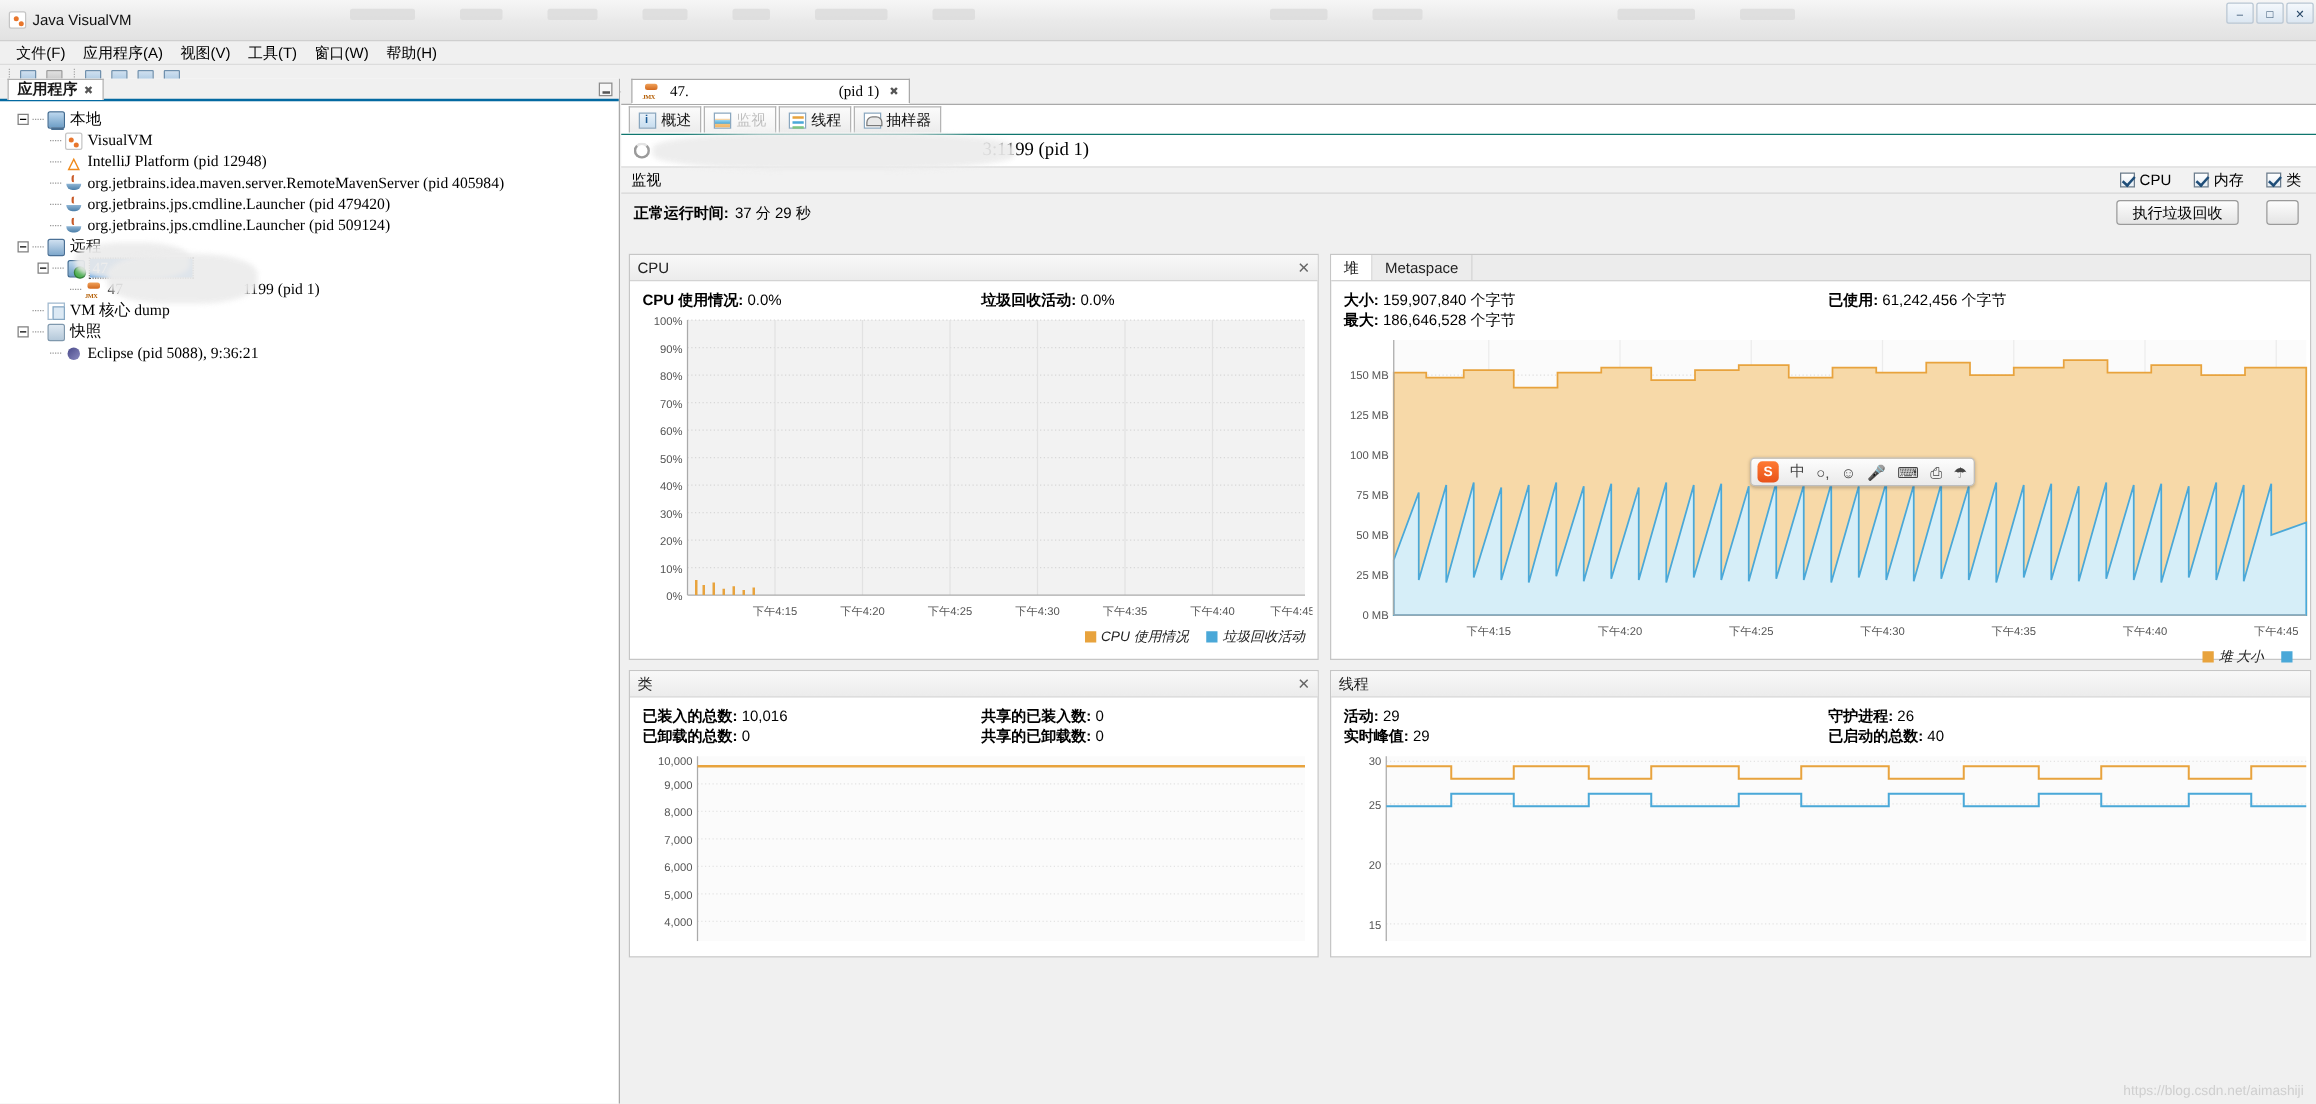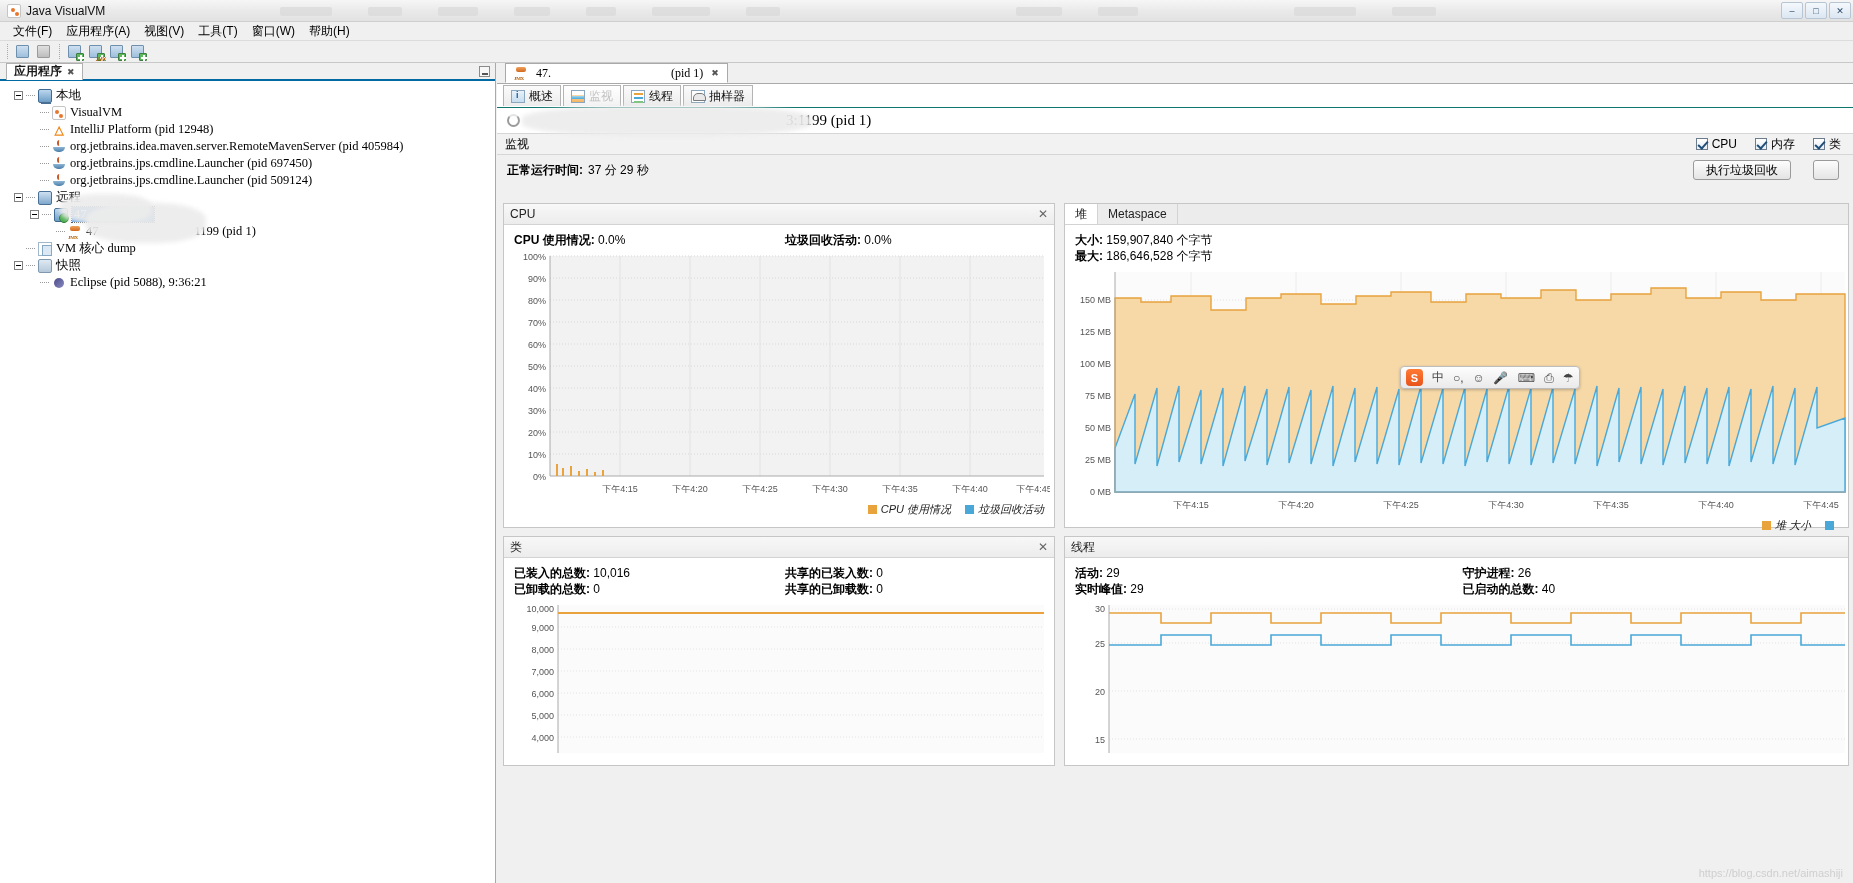--- a/index.html
+++ b/index.html
@@ -7,21 +7,21 @@
   body {
     width:1853px; height:883px;
     font-family:"Liberation Sans", sans-serif;
     font-size:12px;
     background:#f0f0f0;
     overflow:hidden;
     position:relative;
   }
   
   #titlebar {
-    height:22px;
+    height:33px;
     background:linear-gradient(to bottom,#f6f6f6 0%,#eaeaea 50%,#e2e2e2 100%);
     border-bottom:1px solid #cfcfcf;
     display:flex; align-items:center; padding:0 4px;
     position:relative;
   }
   #titlebar .tb-icon {
     width:14px;height:14px;margin-right:5px;margin-left:3px;
     background:#fff;border:1px solid #c5c5c5;border-radius:2px;
     position:relative;flex:0 0 auto;
   }
@@ -343,21 +343,21 @@
     <div class="trow">
       <span class="ind" style="width:32px"></span>
       <span class="dots"></span>
       <span class="ico java"></span>
       <span>org.jetbrains.idea.maven.server.RemoteMavenServer (pid 405984)</span>
     </div>
     <div class="trow">
       <span class="ind" style="width:32px"></span>
       <span class="dots"></span>
       <span class="ico java"></span>
-      <span>org.jetbrains.jps.cmdline.Launcher (pid 697450)</span>
+      <span>org.jetbrains.jps.cmdline.Launcher (pid 479420)</span>
     </div>
     <div class="trow">
       <span class="ind" style="width:32px"></span>
       <span class="dots"></span>
       <span class="ico java"></span>
       <span>org.jetbrains.jps.cmdline.Launcher (pid 509124)</span>
     </div>
 
     <div class="trow">
       <span class="ind" style="width:6px"></span>
@@ -584,20 +584,26 @@
         </div>
         <div class="pstats">
           <div class="statcol">
             <div class="statline">
               <b>大小:</b>
               <span>159,907,840 个字节</span>
             </div>
             <div class="statline">
               <b>最大:</b>
               <span>186,646,528 个字节</span>
+            </div>
+          </div>
+          <div class="statcol">
+            <div class="statline">
+              <b>已使用:</b>
+              <span>61,242,456 个字节</span>
             </div>
           </div>
         </div>
         <div class="chartbox">
           <svg width="780" height="248" viewBox="0 0 780 248" preserveAspectRatio="none">
             <rect x="44" y="4" width="730" height="220" fill="#fbfbfb"></rect>
             <g stroke="#e0e0e0" stroke-dasharray="1,2">
               <line x1="44" y1="32" x2="774" y2="32"></line>
               <line x1="44" y1="64" x2="774" y2="64"></line>
               <line x1="44" y1="96" x2="774" y2="96"></line>

